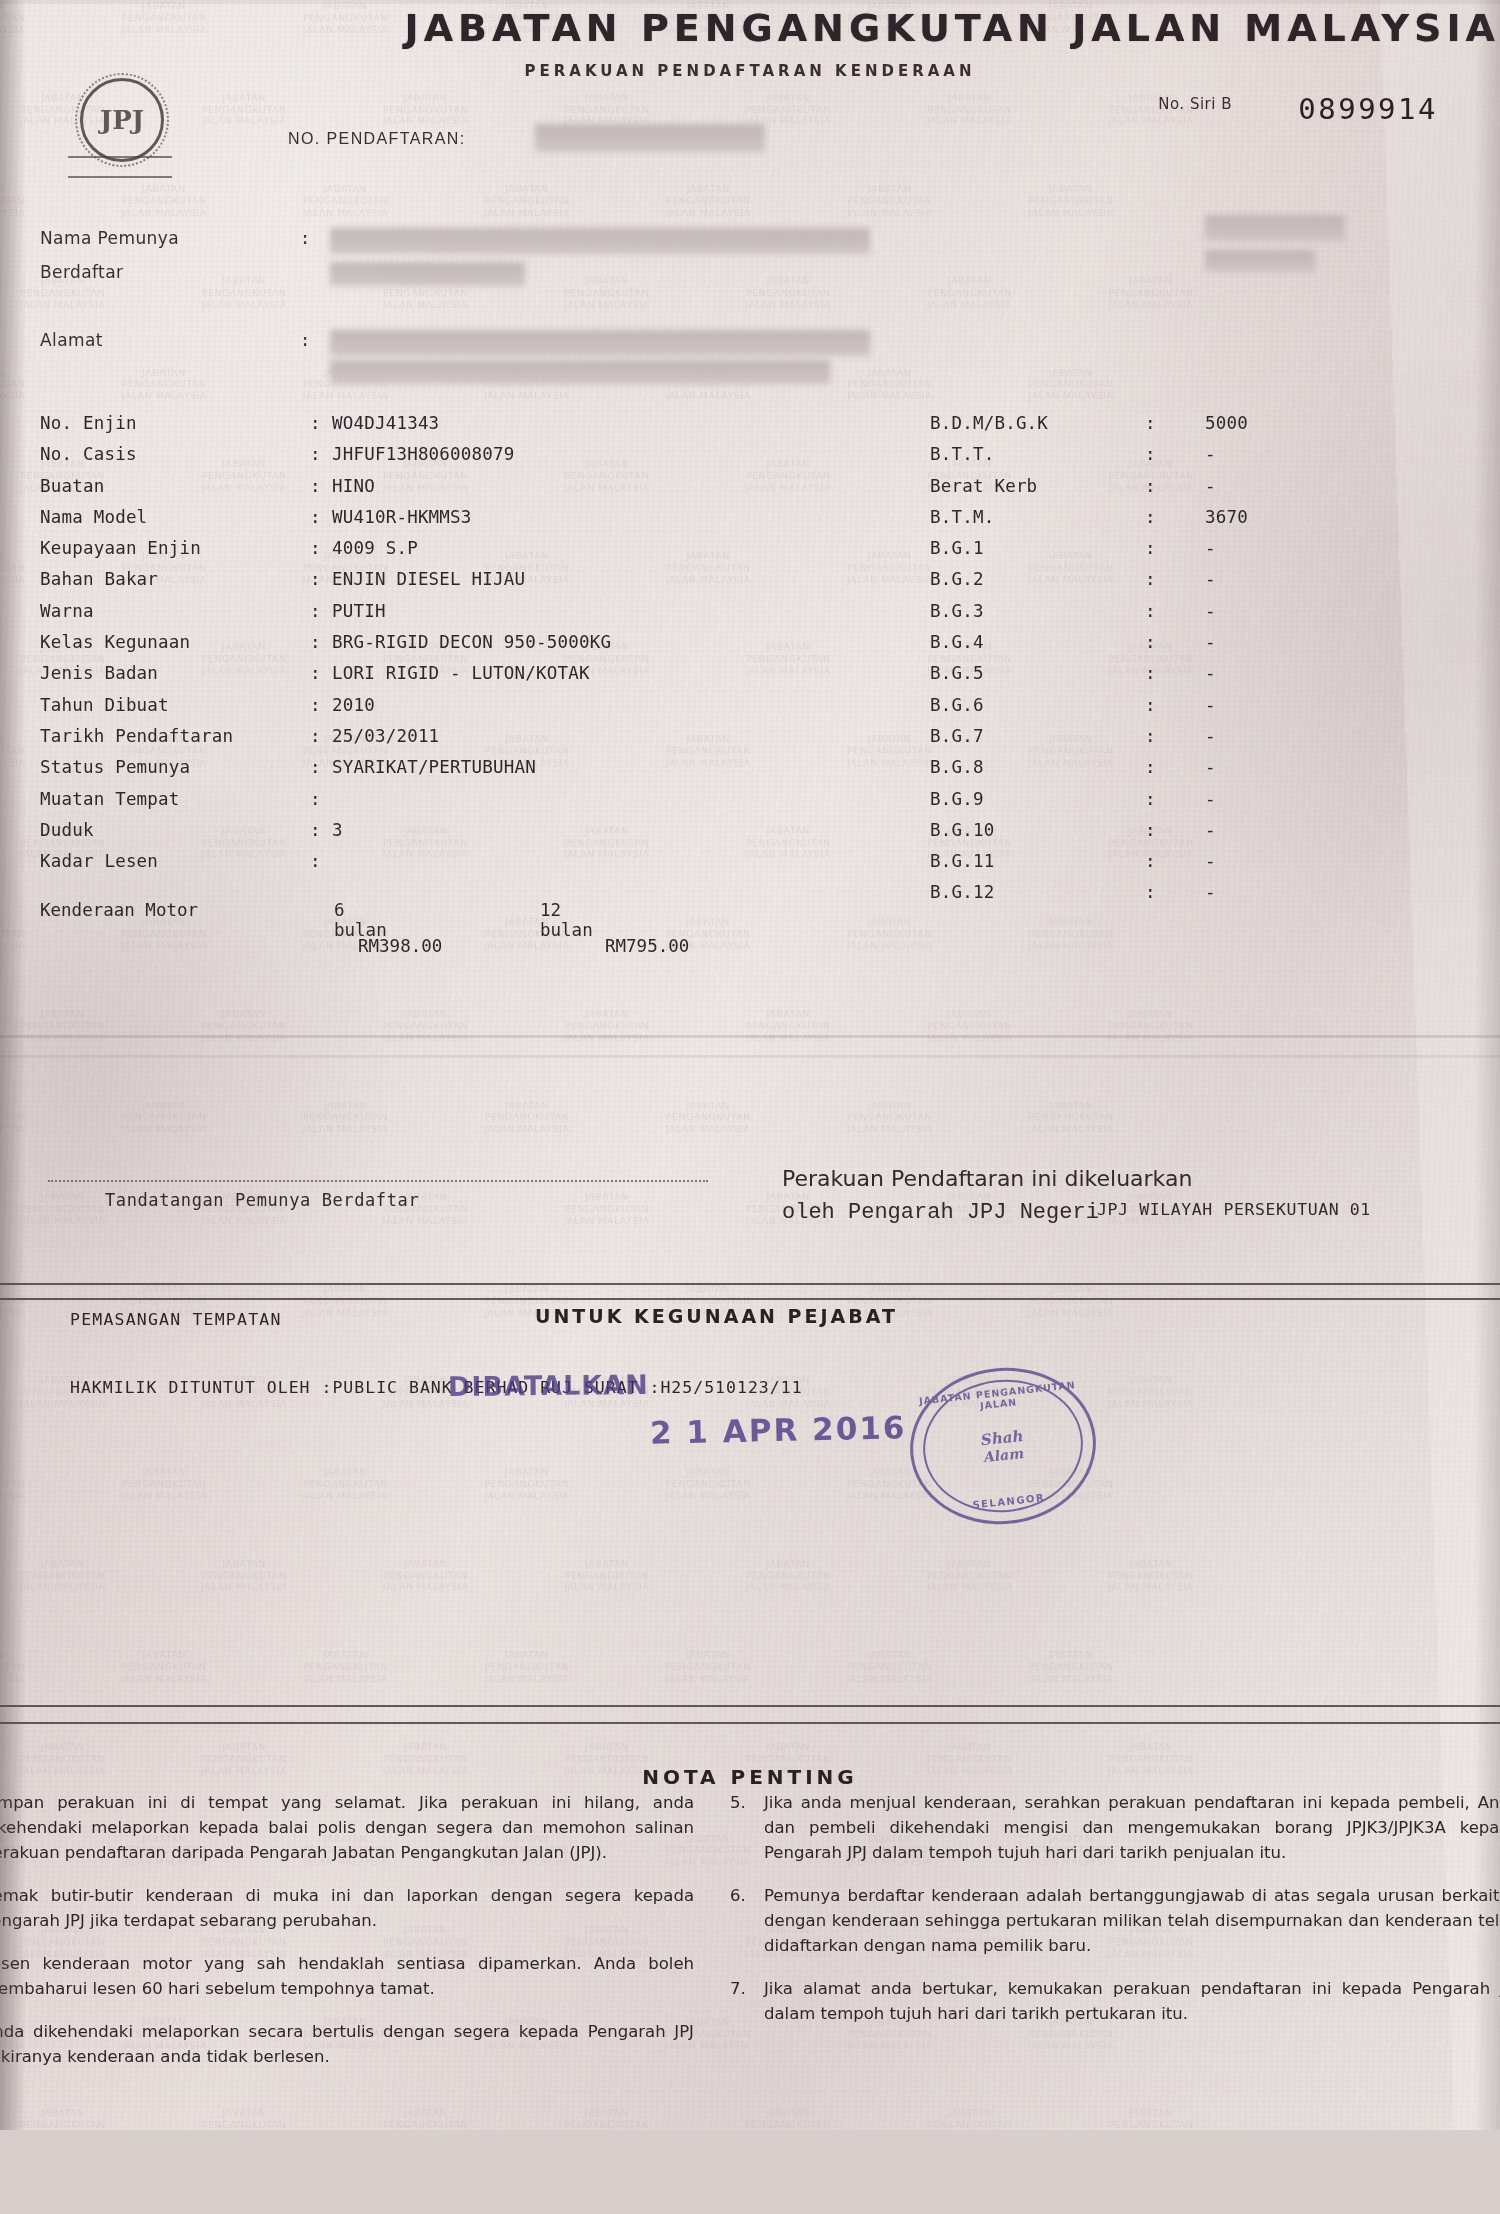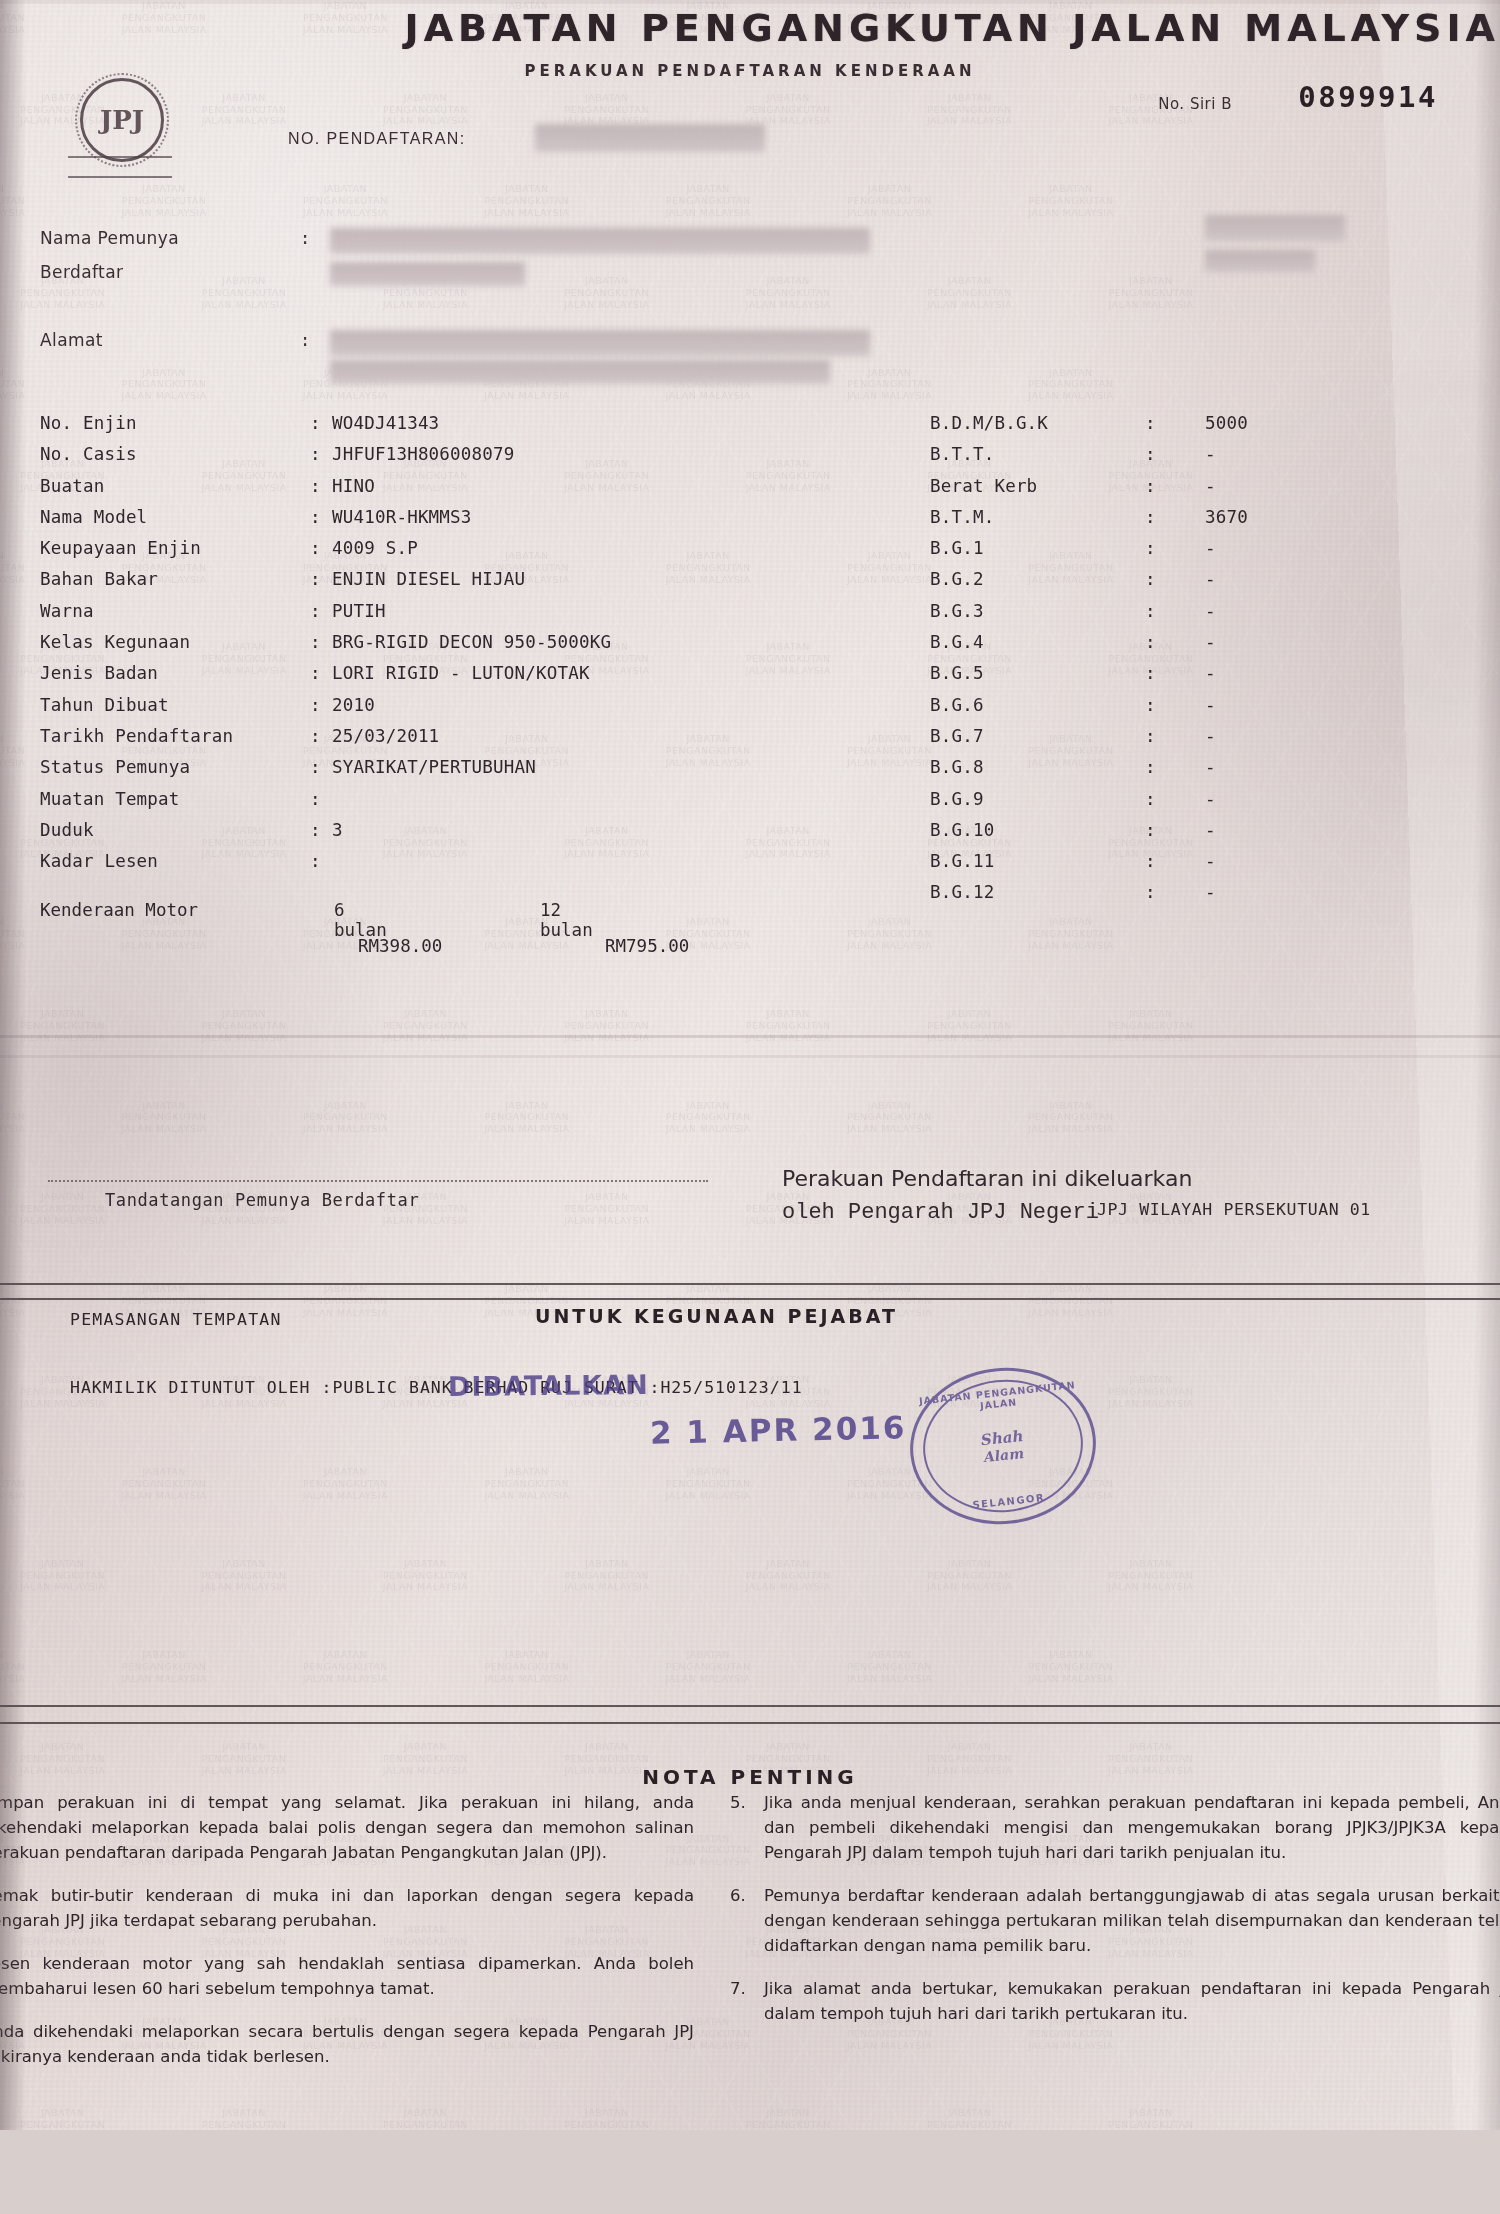--- a/index.html
+++ b/index.html
@@ -100,23 +100,23 @@
     color:#3a2e33;
   }
   .serial-label{
     position:absolute;right:268px;top:95px;
     font-family:"DejaVu Sans", sans-serif;
     font-size:15px;
     color:#3a2e33;
     letter-spacing:.5px;
   }
   .serial-no{
-    position:absolute;right:62px;top:80px;
+    position:absolute;right:62px;top:92px;
     font-family:"DejaVu Sans Mono", monospace;
-    font-weight:bold;
+    font-weight:normal;
     font-size:29px;
     letter-spacing:2.5px;
     color:#2a2025;
   }
   .regno-label{
     position:absolute;left:288px;top:130px;
     font-family:Liberation Sans, sans-serif;
     font-size:16px;
     letter-spacing:1.4px;
     color:#3a2e33;

